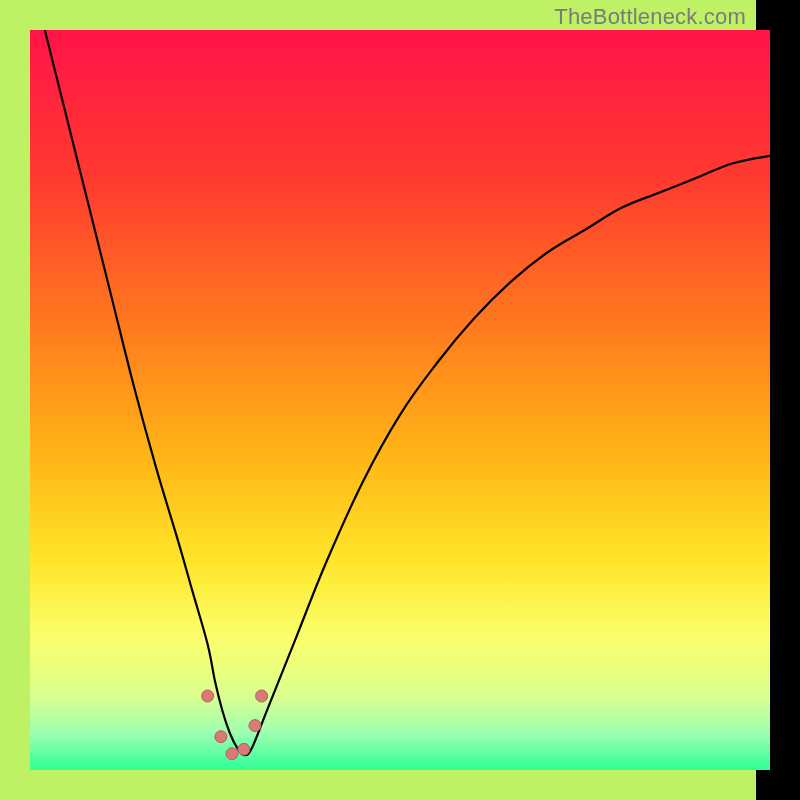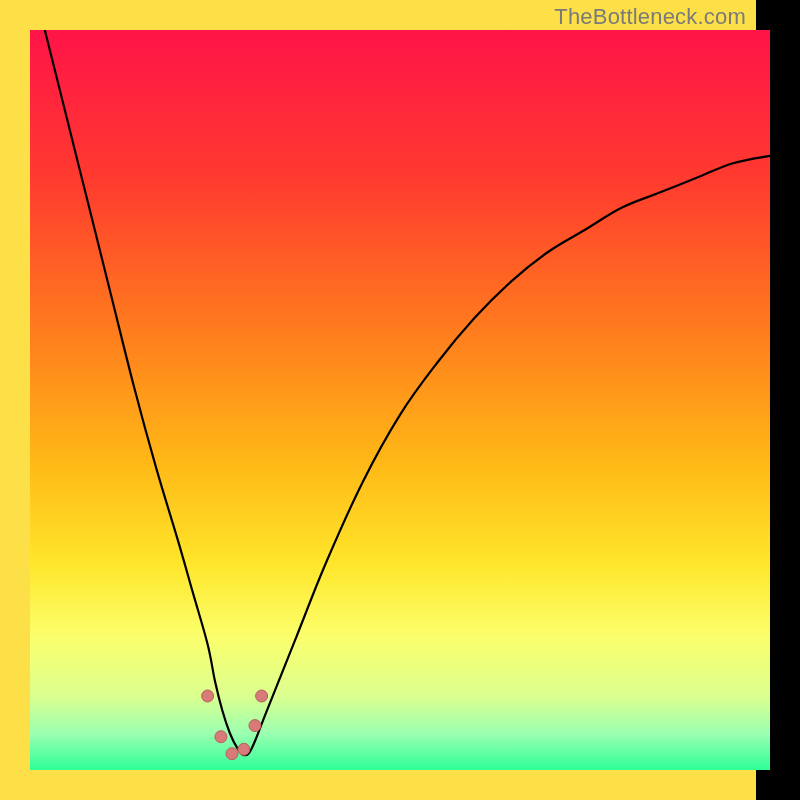--- a/index.html
+++ b/index.html
@@ -8,21 +8,21 @@
     width: 800px;
     height: 800px;
     background: #000;
     font-family: Arial, Helvetica, sans-serif;
     overflow: hidden;
   }
   .frame {
     position: relative;
     width: 756px;
     height: 800px;
-    background: #fde047;
+    background: #bef264;
   }
   .plot {
     position: absolute;
     left: 30px;
     top: 30px;
     width: 740px;
     height: 740px;
     overflow: hidden;
   }
   .gradient-layer {

